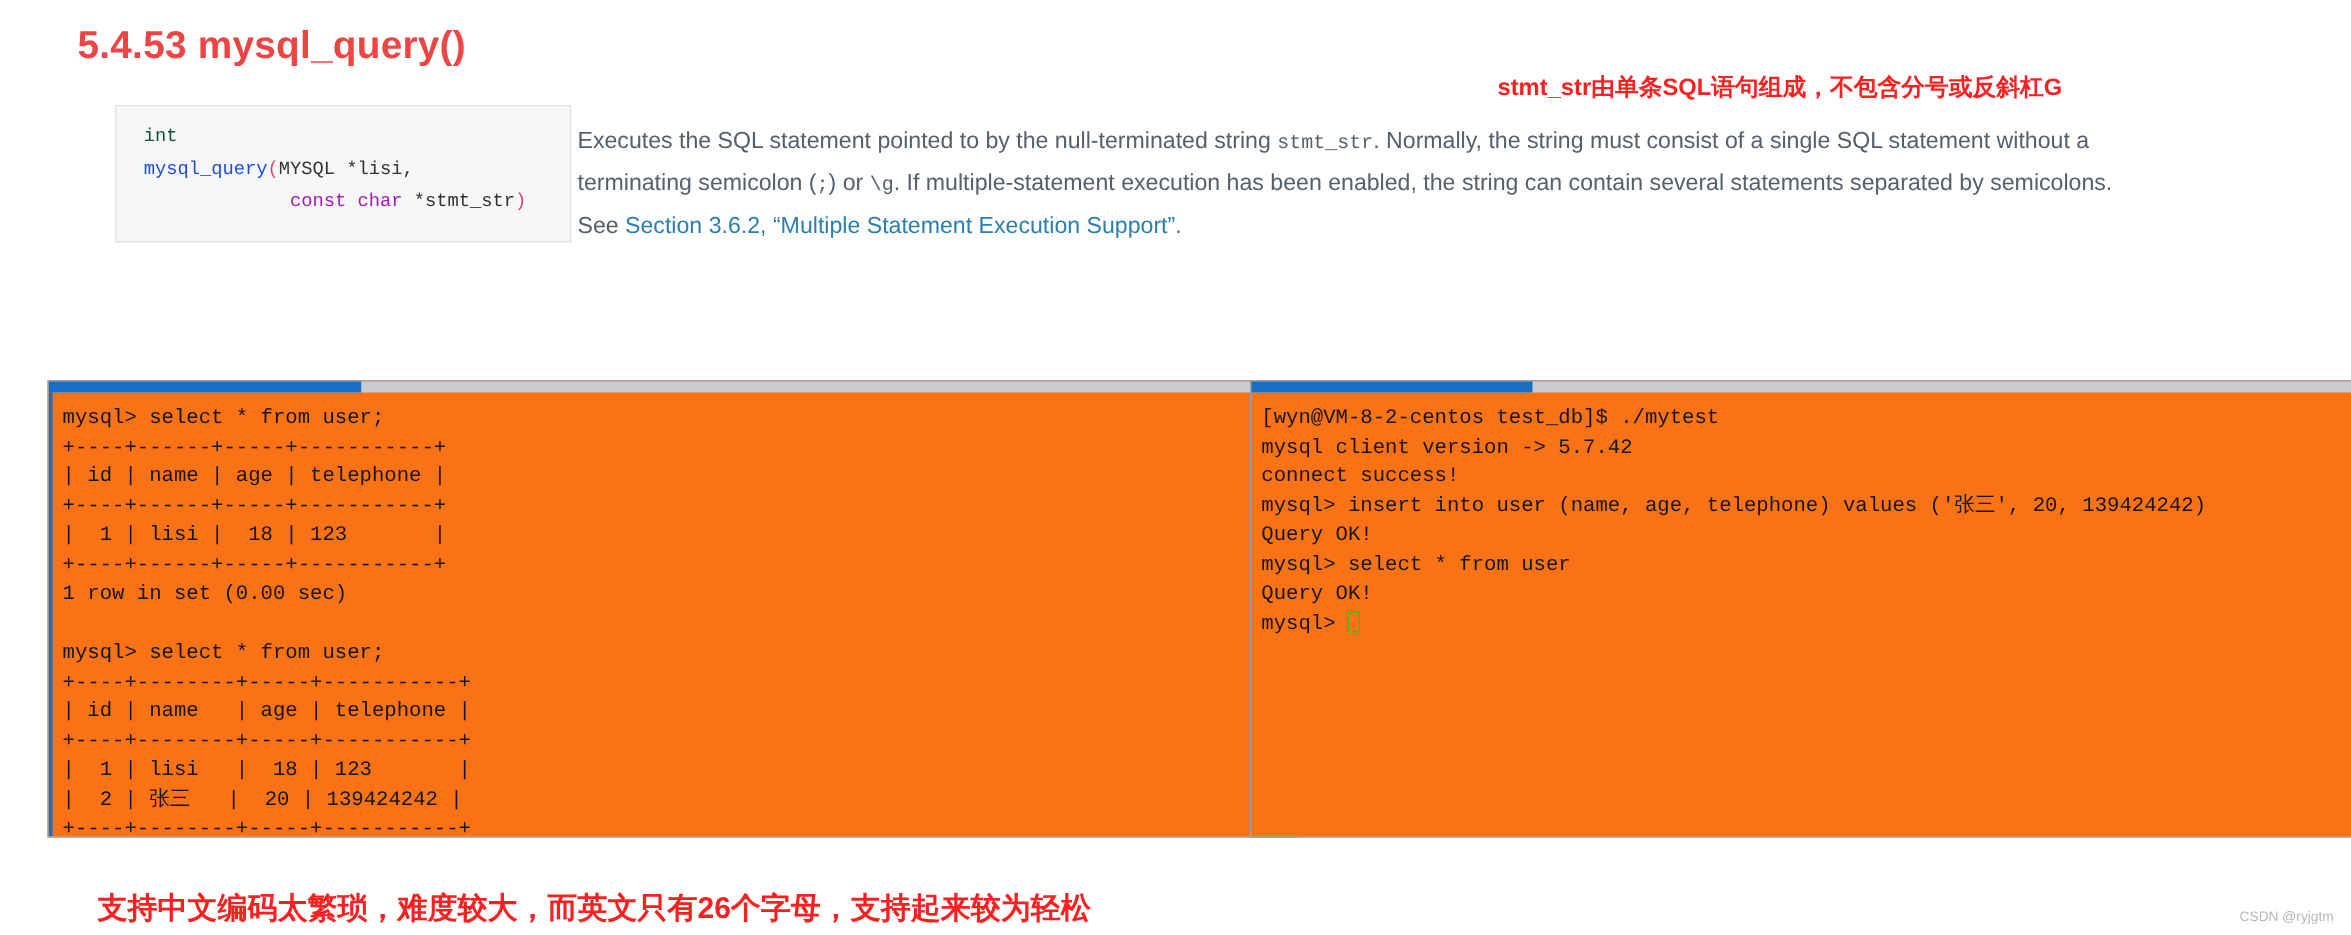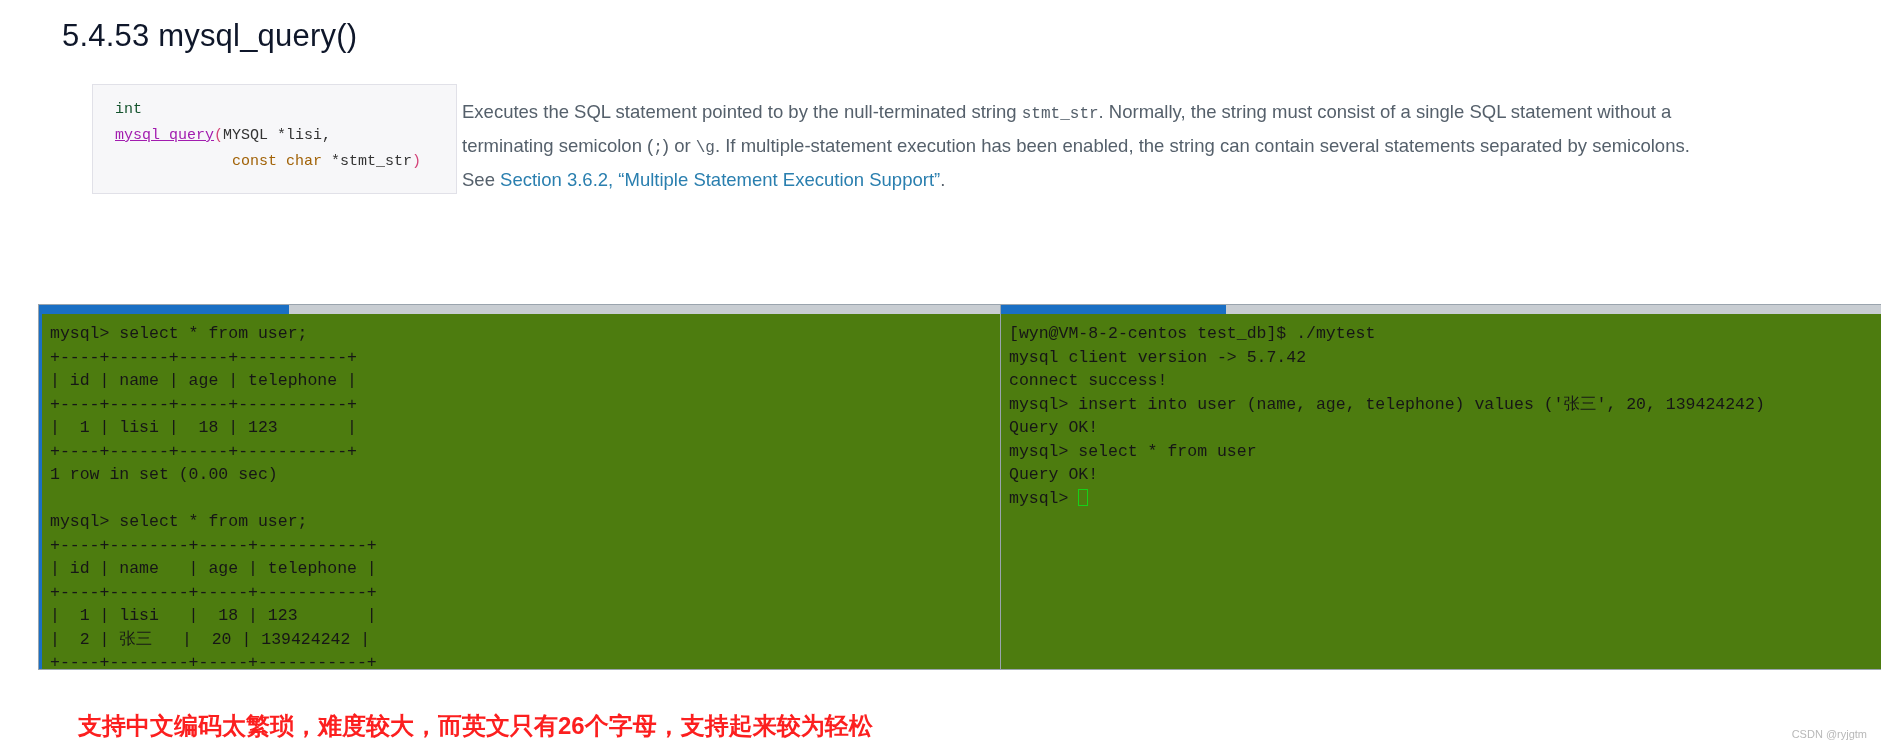--- a/index.html
+++ b/index.html
@@ -10,22 +10,22 @@
     font-family: "Liberation Sans", sans-serif;
     overflow: hidden;
   }
   .page { position: relative; width: 1881px; height: 748px; }
 
   
   .doc-heading {
     position: absolute;
     left: 62px; top: 18px;
     font-size: 31px;
-    font-weight: 400;
-    color: #0f172a;
+    font-weight: 700;
+    color: #ef4444;
     letter-spacing: 0.2px;
     white-space: nowrap;
   }
 
   
   .synopsis {
     position: absolute;
     left: 92px; top: 84px;
     width: 365px; height: 110px;
     background: #f7f7f9;
@@ -34,24 +34,24 @@
   }
   .synopsis pre {
     margin: 0;
     font-family: "Liberation Mono", "DejaVu Sans Mono", monospace;
     font-size: 15px;
     line-height: 26px;
     color: #333;
     white-space: pre;
   }
   .tok-type { color: #14532d; }
-  .tok-fn   { color: #a21caf; text-decoration: underline; }
+  .tok-fn   { color: #1d4ed8; }
   .tok-paren{ color: #d4457a; }
   .tok-plain{ color: #333333; }
-  .tok-kw   { color: #a16207; }
+  .tok-kw   { color: #a21caf; }
 
   
   .description {
     position: absolute;
     left: 462px; top: 96px;
     width: 1255px;
     font-size: 18.5px;
     line-height: 32px;
     color: #55606b;
   }
@@ -78,21 +78,21 @@
     font-size: 19px;
   }
   .annot-bottom {
     left: 78px; top: 710px;
     font-size: 24px;
   }
 
   
   .term {
     position: absolute;
-    background: #4d7c0f;
+    background: #f97316;
     border: 1px solid #9aa4ad;
     overflow: hidden;
   }
   .term-left  { left: 38px;  top: 304px; width: 1000px; height: 366px; }
   .term-right { left: 1000px; top: 304px; width: 914px;  height: 366px; }
 
   
   .term-topstrip {
     position: absolute; left: 0; top: 0; height: 9px; width: 100%;
     background: #c8cdd2;
@@ -163,20 +163,21 @@
   <div class="synopsis">
     <pre><span class="tok-type">int</span>
 <span class="tok-fn">mysql_query</span><span class="tok-paren">(</span><span class="tok-plain">MYSQL *lisi,</span>
              <span class="tok-kw">const char</span> <span class="tok-plain">*stmt_str</span><span class="tok-paren">)</span></pre>
   </div>
 
   <div class="description">
     <span>Executes the SQL statement pointed to by the null-terminated string </span><span class="mono">stmt_str</span><span>. Normally, the string must consist of a single SQL statement without a terminating semicolon (</span><span class="mono">;</span><span>) or </span><span class="mono">\g</span><span>. If multiple-statement execution has been enabled, the string can contain several statements separated by semicolons. </span><span>See </span><a class="doclink" href="#">Section 3.6.2, “Multiple Statement Execution Support”</a><span>.</span>
   </div>
 
+  <div class="annot annot-top">stmt_str由单条SQL语句组成，不包含分号或反斜杠G</div>
 
   <div class="term term-left">
     <div class="term-topstrip">
       <div class="sel"></div>
     </div>
     <div class="term-body"><span>mysql&gt; select * from user;</span>
 <span>+----+------+-----+-----------+</span>
 <span>| id | name | age | telephone |</span>
 <span>+----+------+-----+-----------+</span>
 <span>|  1 | lisi |  18 | 123       |</span>

